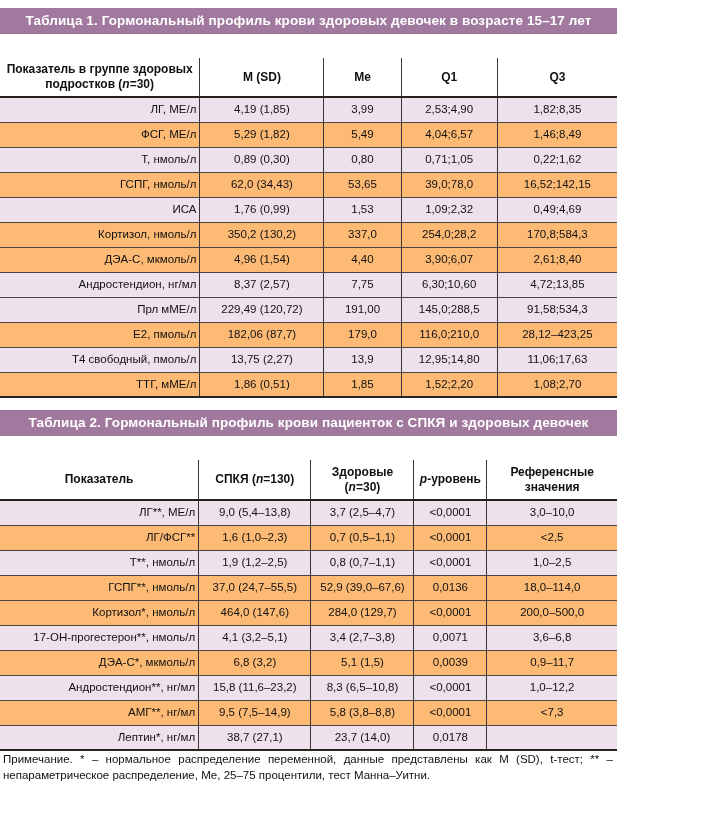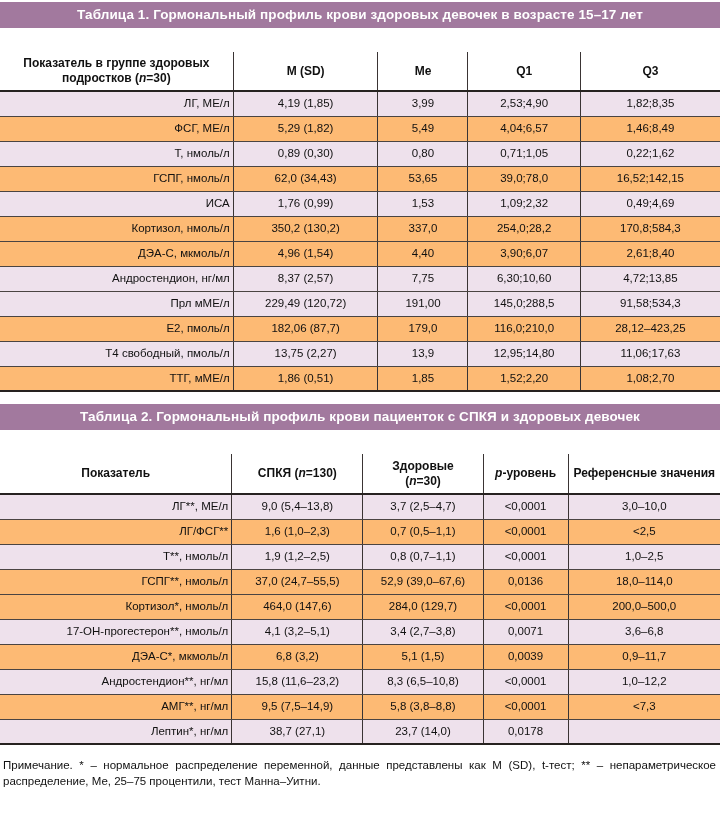--- a/index.html
+++ b/index.html
@@ -3,21 +3,21 @@
 <meta charset="utf-8">
 <style>
   * { box-sizing: border-box; }
   html, body {
     margin: 0; padding: 0;
     width: 720px; height: 835px;
     background: #ffffff;
     font-family: "Liberation Sans", sans-serif;
     color: #111111;
   }
-  .page { width: 720px; padding-top: 2px; }
+  .page { width: 617px; padding-top: 8px; }
 
   .title-band {
     background: #a2799e;
     color: #ffffff;
     font-weight: bold;
     font-size: 13.5px;
     text-align: center;
     height: 26px;
     line-height: 26px;
     letter-spacing: 0.1px;
@@ -59,21 +59,21 @@
   .t1 .c4 { width: 15.6%; } .t1 .c5 { width: 19.4%; }
   .t1 thead th { height: 36px; }
 
   .gap { height: 12px; background: #ffffff; }
 
   .t2 .c1 { width: 32.2%; } .t2 .c2 { width: 18.2%; } .t2 .c3 { width: 16.7%; }
   .t2 .c4 { width: 11.8%; } .t2 .c5 { width: 21.1%; }
   .t2 thead th { height: 40px; }
 
   .footnote {
-    margin-top: 12px;
+    margin-top: 0;
     padding: 0 4px 0 3px;
     font-size: 11.5px;
     line-height: 1.4;
     text-align: justify;
     color: #111111;
   }
 </style>
 </head>
 <body>
 

